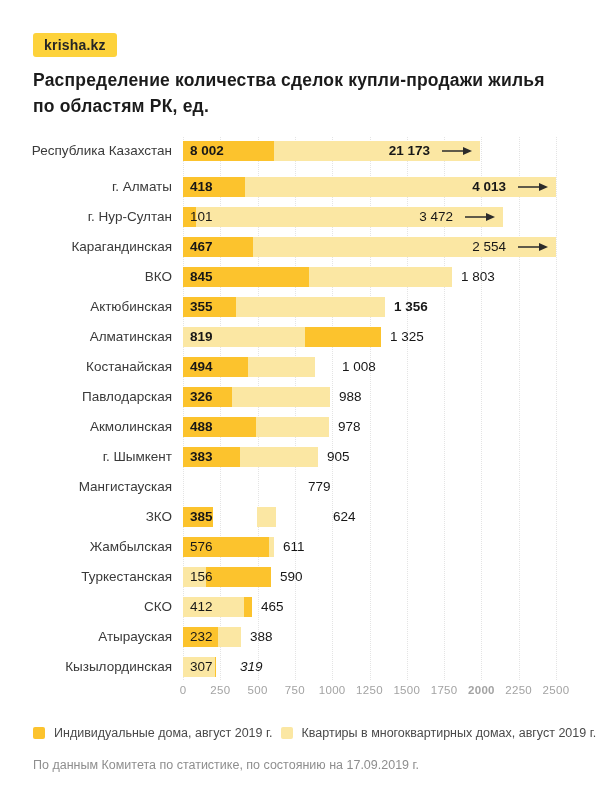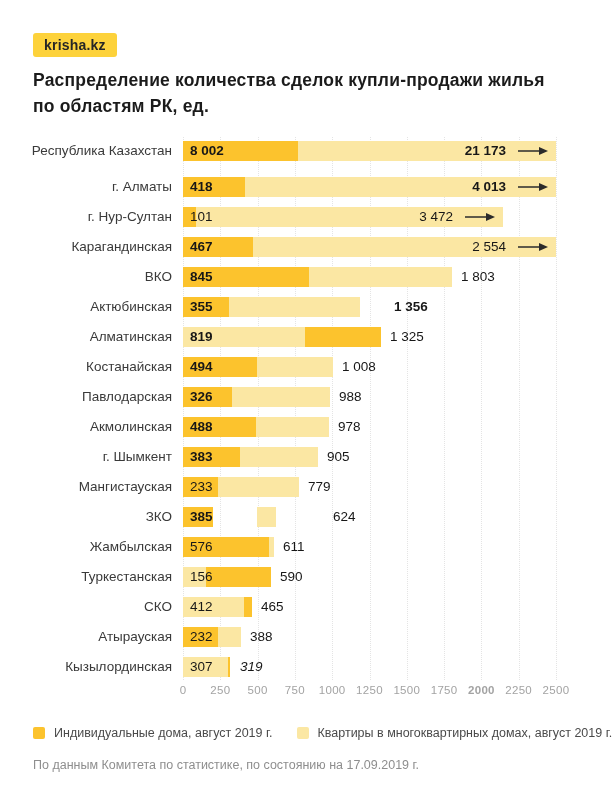--- a/index.html
+++ b/index.html
@@ -35,21 +35,21 @@
     position:absolute;left:7px;top:0;line-height:20px;font-size:13.5px;color:#171717;
     white-space:nowrap;z-index:2;
   }
   .arrow-group{
     position:absolute;right:8px;top:0;height:20px;display:flex;align-items:center;gap:12px;z-index:2;
   }
   .val-right{font-size:13.5px;color:#171717;line-height:20px;white-space:nowrap;}
   .val-right-out{position:absolute;top:0;line-height:20px;font-size:13.5px;color:#171717;white-space:nowrap;}
   .bold{font-weight:700;}
   .reg{font-weight:400;}
-  .legend{position:absolute;left:33px;top:726px;display:flex;gap:24px;align-items:center;}
+  .legend{position:absolute;left:33px;top:726px;display:flex;gap:8px;align-items:center;}
   .legend-item{display:flex;align-items:center;gap:9px;font-size:12.5px;color:#4a4a4a;white-space:nowrap;}
   .legend-swatch{width:12px;height:12px;border-radius:2px;flex:0 0 auto;}
   .footer{position:absolute;left:33px;top:758px;font-size:12.5px;color:#8e8e8e;}
 </style>
 </head>
 <body>
 
 <div id="app">
   <div class="badge">krisha.kz</div>
   <div class="title">
@@ -80,21 +80,21 @@
         <div class="tick" style="left: 369.5px;">1250</div>
         <div class="tick" style="left: 406.8px;">1500</div>
         <div class="tick" style="left: 444.1px;">1750</div>
         <div class="tick" style="left: 481.4px; font-weight: bold;">2000</div>
         <div class="tick" style="left: 518.7px;">2250</div>
         <div class="tick" style="left: 556px;">2500</div>
       </div>
     <div id="rows">
         <div class="row" style="top: 4px;">
           <div class="row-label">Республика Казахстан</div>
-          <div class="bar" style="width: 373px;">
+          <div class="bar" style="width: 297px;">
             <div class="seg dark" style="width: 114.884px;"></div>
             <div class="seg light" style="width: 258.116px;"></div>
             <span class="val-left bold">8 002</span>
             <span class="arrow-group">
               <span class="val-right bold">21 173</span>
               <svg width="30" height="10" viewBox="0 0 30 10">
                 <line x1="0" y1="5" x2="21" y2="5" stroke="#2b2b2b" stroke-width="1.5"></line>
                 <path d="M21 1 L30 5 L21 9 Z" fill="#2b2b2b"></path>
               </svg>
             </span>
@@ -149,39 +149,39 @@
           <div class="row-label">ВКО</div>
           <div class="bar" style="width: 269px;">
             <div class="seg dark" style="width: 126.074px;"></div>
             <div class="seg light" style="width: 142.934px;"></div>
             <span class="val-left bold">845</span>
           </div>
           <span class="val-right-out reg" style="left: 461px;">1 803</span>
         </div>
         <div class="row" style="top: 160px;">
           <div class="row-label">Актюбинская</div>
-          <div class="bar" style="width: 177px;">
+          <div class="bar" style="width: 202px;">
             <div class="seg dark" style="width: 52.966px;"></div>
             <div class="seg light" style="width: 149.349px;"></div>
             <span class="val-left bold">355</span>
           </div>
           <span class="val-right-out bold" style="left: 394px;">1 356</span>
         </div>
         <div class="row" style="top: 190px;">
           <div class="row-label">Алматинская</div>
           <div class="bar" style="width: 198px;">
             <div class="seg light" style="width: 122.195px;"></div>
             <div class="seg dark" style="width: 75.4952px;"></div>
             <span class="val-left bold">819</span>
           </div>
           <span class="val-right-out reg" style="left: 390px;">1 325</span>
         </div>
         <div class="row" style="top: 220px;">
           <div class="row-label">Костанайская</div>
-          <div class="bar" style="width: 150px; align-items: flex-end;">
+          <div class="bar" style="width: 132px; align-items: flex-end;">
             <div class="seg dark" style="width: 73.7048px;"></div>
             <div class="seg light" style="width: 76.6888px;"></div>
             <span class="val-left bold">494</span>
           </div>
           <span class="val-right-out reg" style="left: 342px;">1 008</span>
         </div>
         <div class="row" style="top: 250px;">
           <div class="row-label">Павлодарская</div>
           <div class="bar" style="width: 147px;">
             <div class="seg dark" style="width: 48.6392px;"></div>
@@ -203,25 +203,20 @@
           <div class="row-label">г. Шымкент</div>
           <div class="bar" style="width: 135px;">
             <div class="seg dark" style="width: 57.1436px;"></div>
             <div class="seg light" style="width: 77.8824px;"></div>
             <span class="val-left bold">383</span>
           </div>
           <span class="val-right-out reg" style="left: 327px;">905</span>
         </div>
         <div class="row" style="top: 340px;">
           <div class="row-label">Мангистауская</div>
-          <div class="bar" style="width: 116px;">
-            <div class="seg dark" style="width: 34.7636px;"></div>
-            <div class="seg light" style="width: 81.4632px;"></div>
-            <span class="val-left reg">233</span>
-          </div>
           <span class="val-right-out reg" style="left: 308px;">779</span>
         </div>
         <div class="row" style="top: 370px;">
           <div class="row-label">ЗКО</div>
           <div class="bar" style="width: 93px; gap: 44px;">
             <div class="seg dark" style="width: 57.442px;"></div>
             <div class="seg light" style="width: 35.6588px;"></div>
             <span class="val-left bold">385</span>
           </div>
           <span class="val-right-out reg" style="left: 285px; margin-left: 48px;">624</span>
@@ -257,21 +252,21 @@
           <div class="row-label">Атырауская</div>
           <div class="bar" style="width: 58px;">
             <div class="seg dark" style="width: 34.6144px;"></div>
             <div class="seg light" style="width: 23.2752px;"></div>
             <span class="val-left reg">232</span>
           </div>
           <span class="val-right-out reg" style="left: 250px;">388</span>
         </div>
         <div class="row" style="top: 520px;">
           <div class="row-label">Кызылординская</div>
-          <div class="bar" style="width: 47px;">
+          <div class="bar" style="width: 33px;">
             <div class="seg light" style="width: 45.8044px;"></div>
             <div class="seg dark" style="width: 1.7904px;"></div>
             <span class="val-left reg">307</span>
           </div>
           <span class="val-right-out reg" style="left: 240px; font-style: italic;">319</span>
         </div>
       </div>
   </div>
 
   <div class="legend" id="legend">

